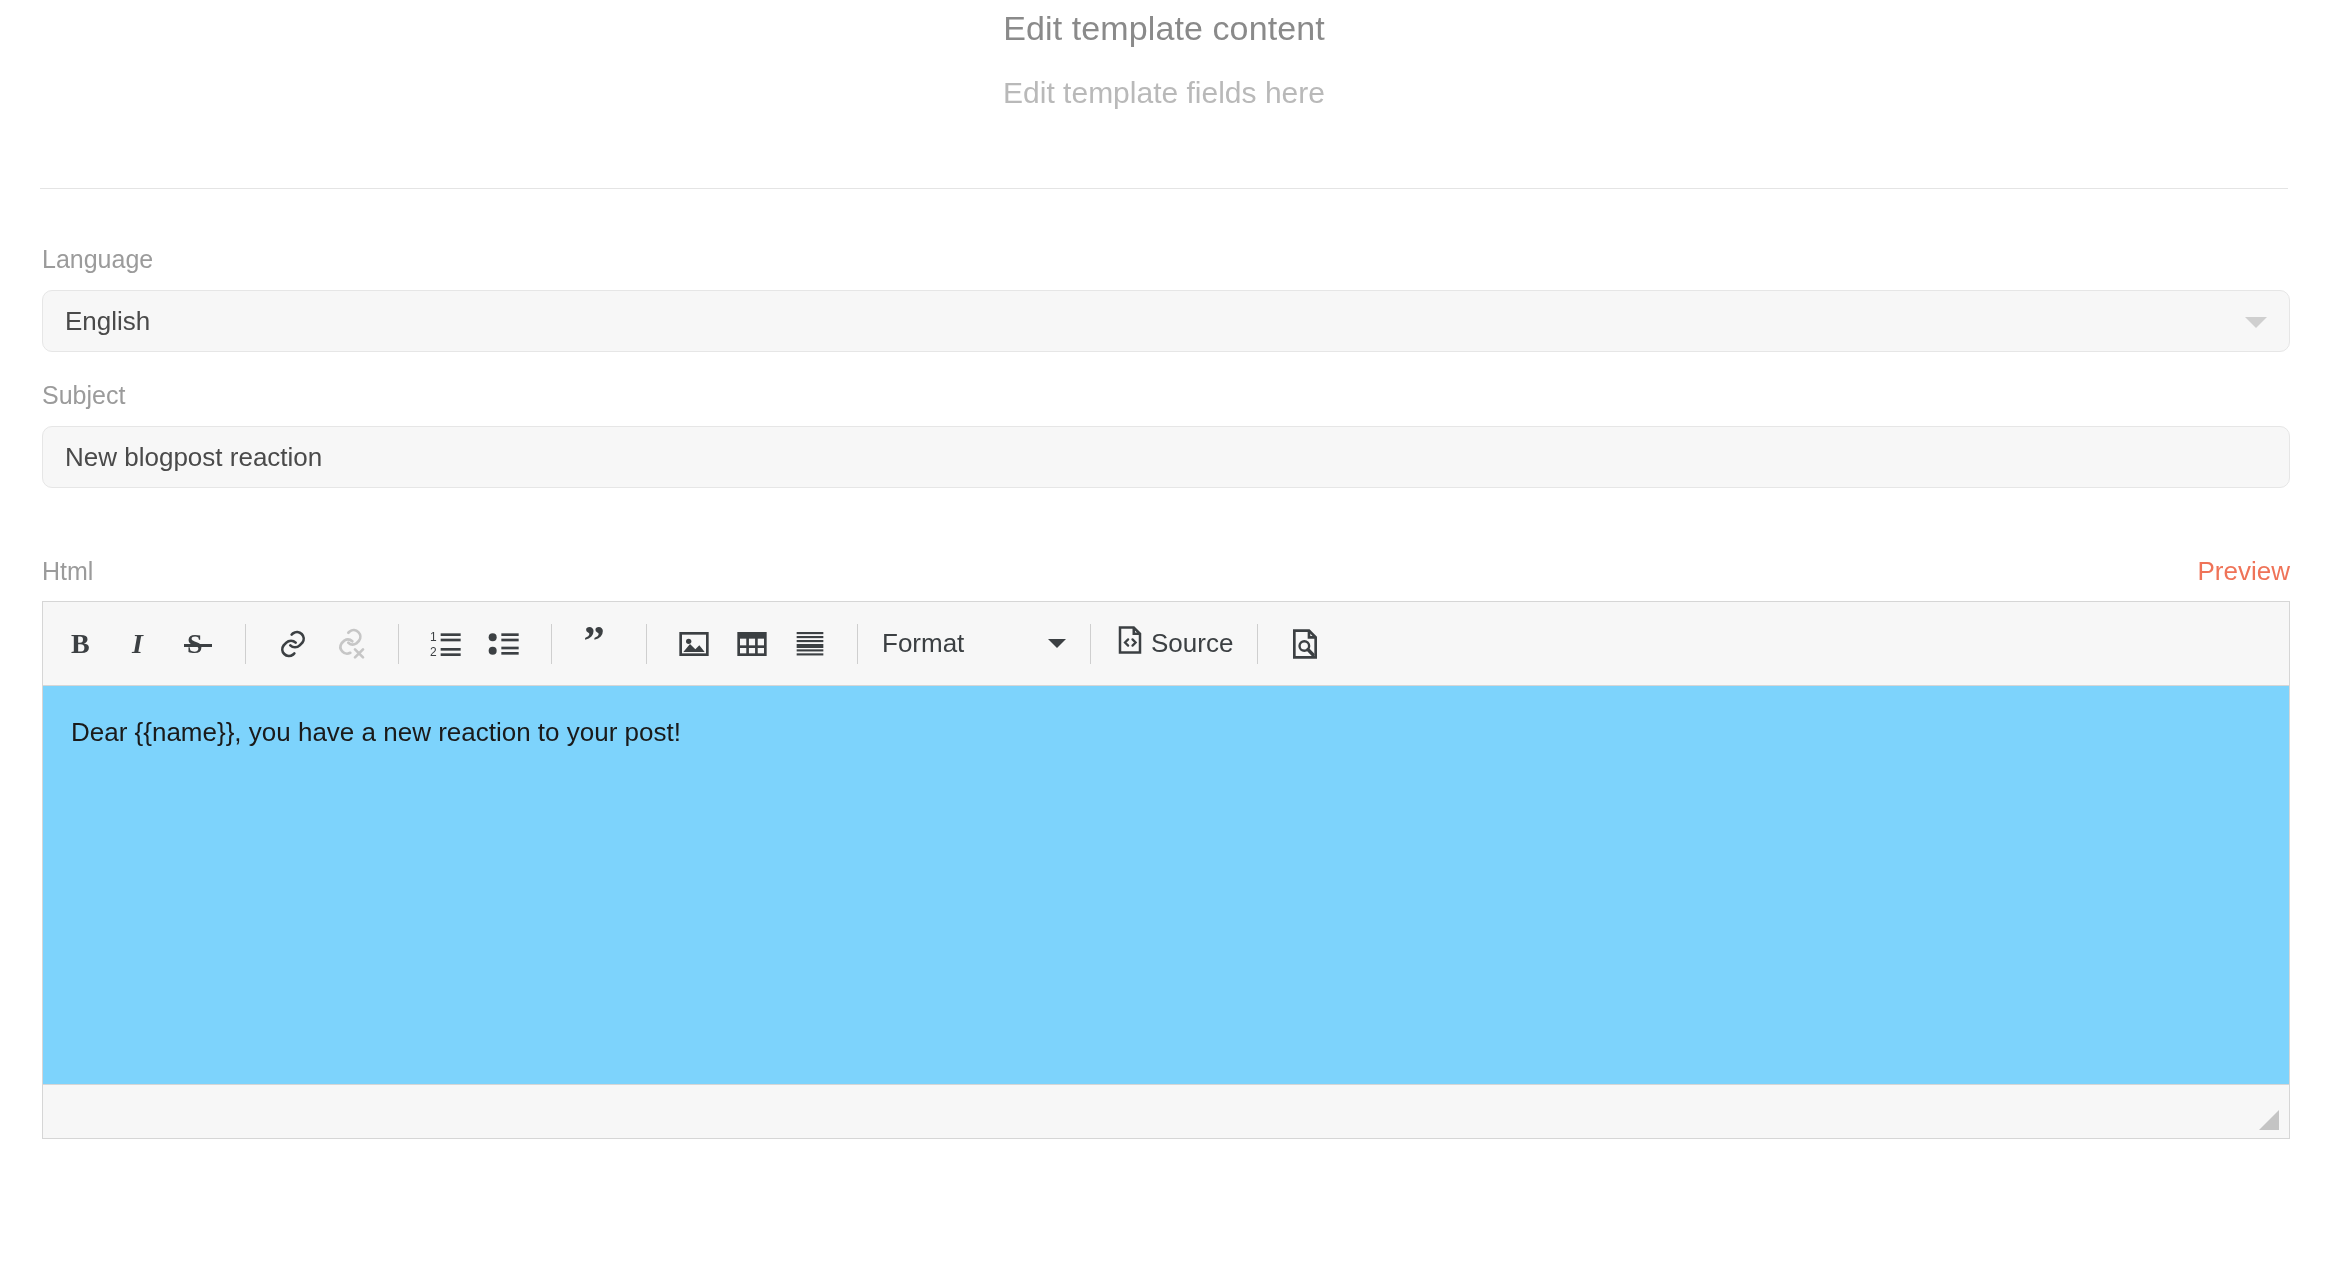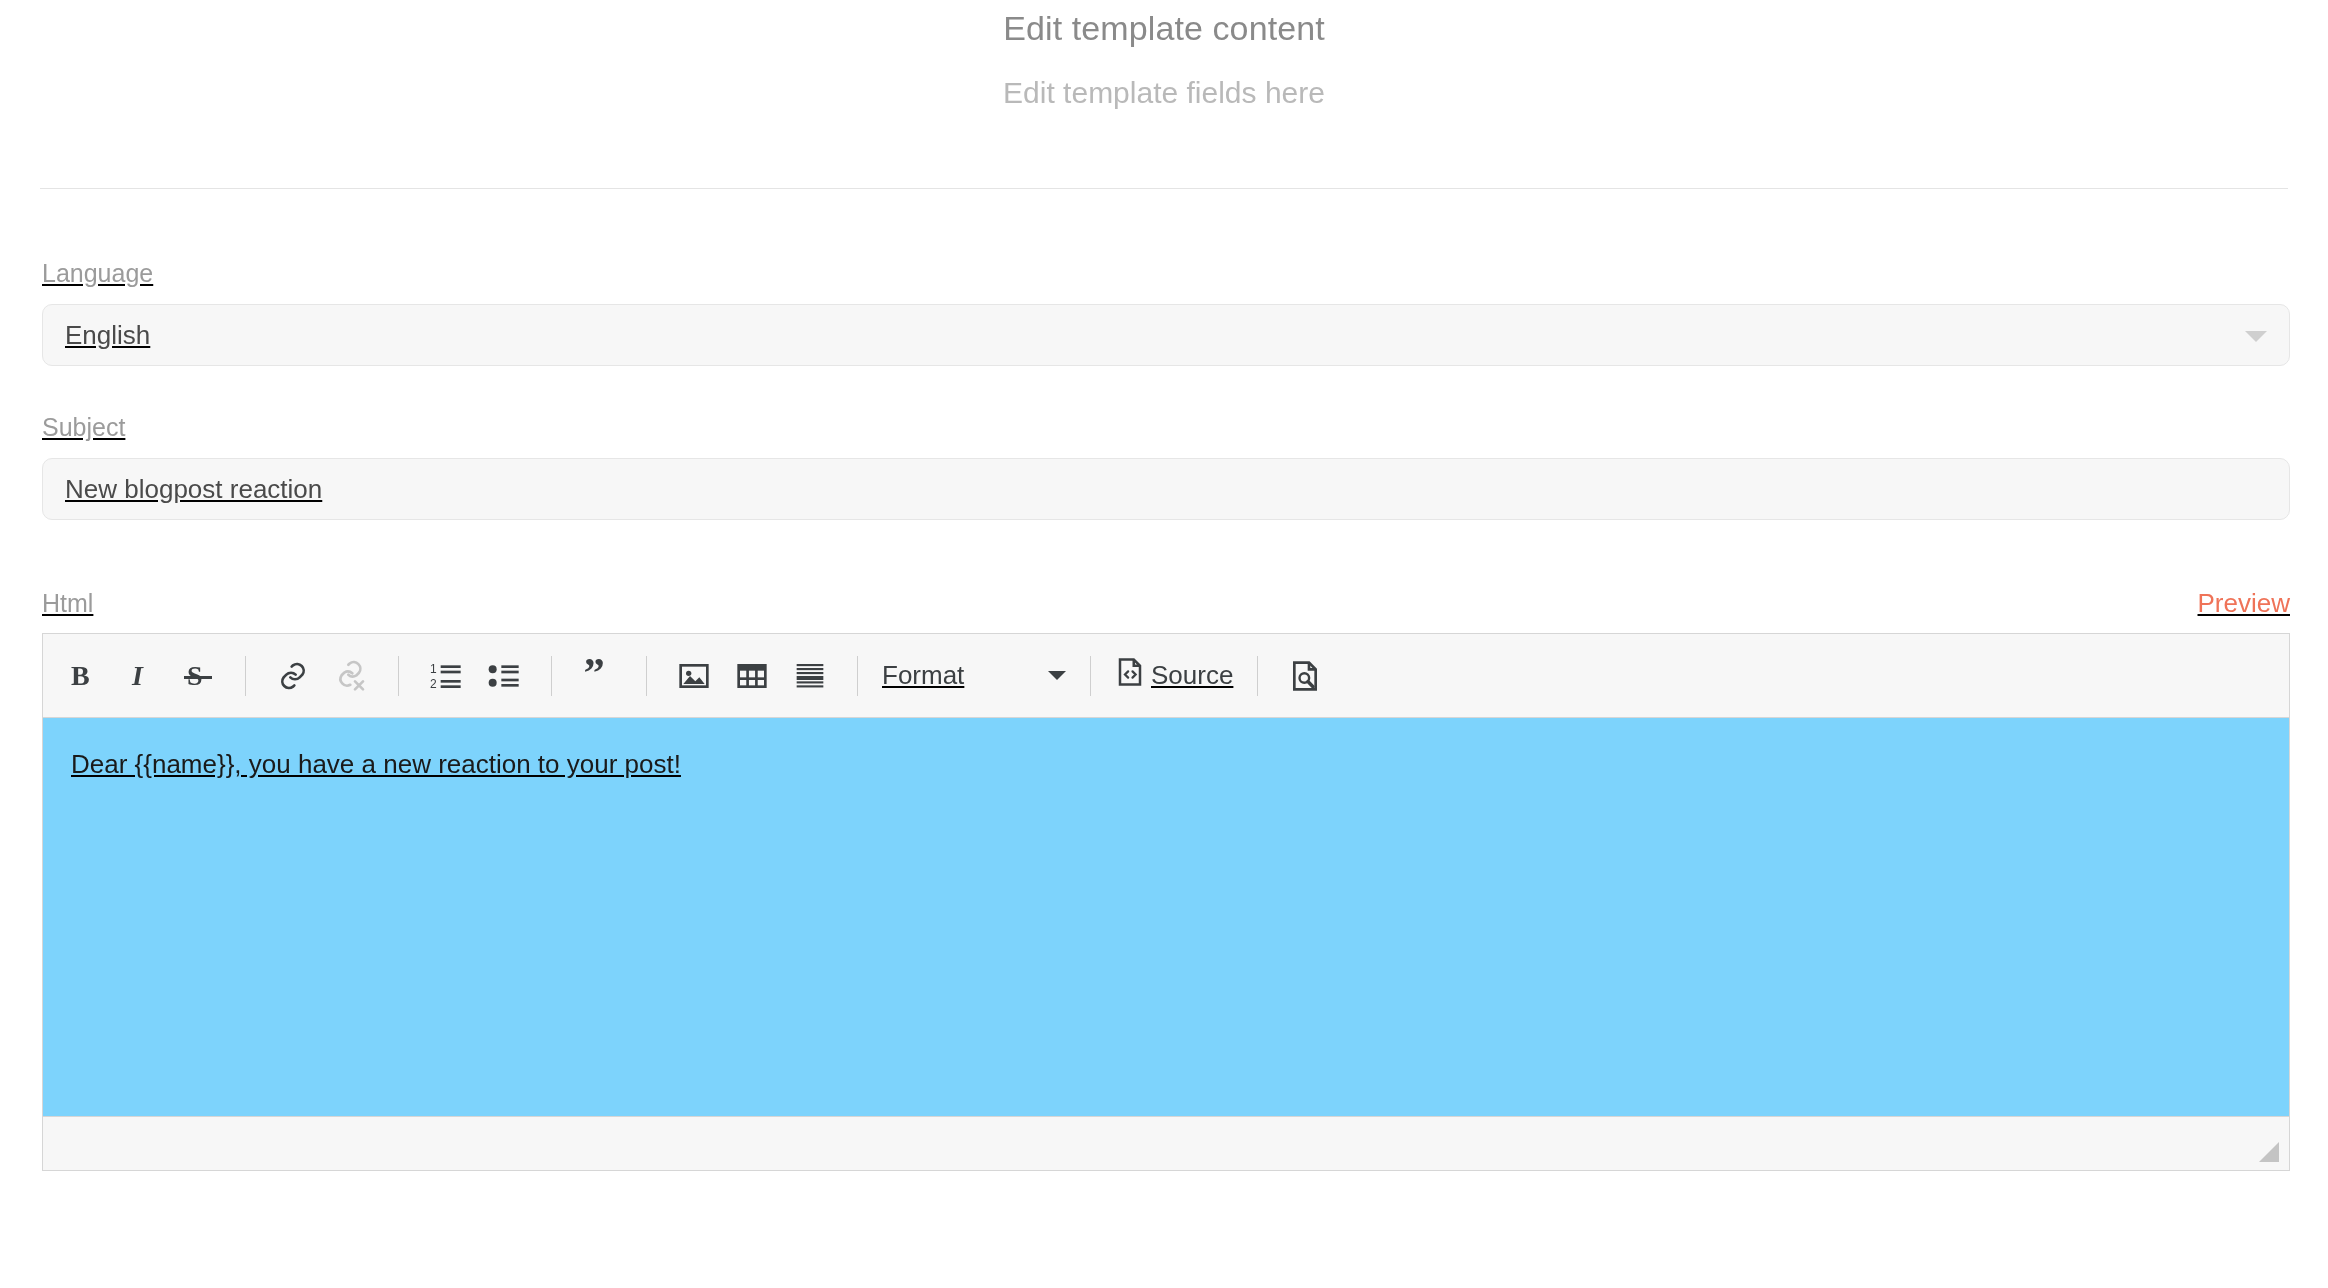--- a/index.html
+++ b/index.html
@@ -34,21 +34,21 @@
 
   .divider {
     position: absolute;
     left: 40px; right: 40px;
     top: 188px;
     height: 1px;
     background: #e4e4e4;
   }
 
   
-  .form { position: absolute; left: 42px; top: 258px; right: 38px; text-decoration: underline; }
+  .form { position: absolute; left: 42px; top: 244px; right: 38px; }
 
   .field-label {
     font-size: 25px;
     color: #9b9b9b;
     font-weight: 400;
     line-height: 30px;
     margin-bottom: 16px;
     display: block;
   }
 
@@ -70,21 +70,21 @@
   .select-arrow {
     position: absolute;
     right: 22px; top: 50%;
     margin-top: -4px;
     width: 0; height: 0;
     border-left: 11px solid transparent;
     border-right: 11px solid transparent;
     border-top: 11px solid #cfcfcf;
   }
 
-  .field-group-subject { margin-top: 46px; }
+  .field-group-subject { margin-top: 28px; }
   .field-group-html { margin-top: 68px; }
 
   .html-label-row {
     display: flex;
     align-items: baseline;
     justify-content: space-between;
     gap: 12px;
   }
   .preview-link {
     font-size: 26px;

